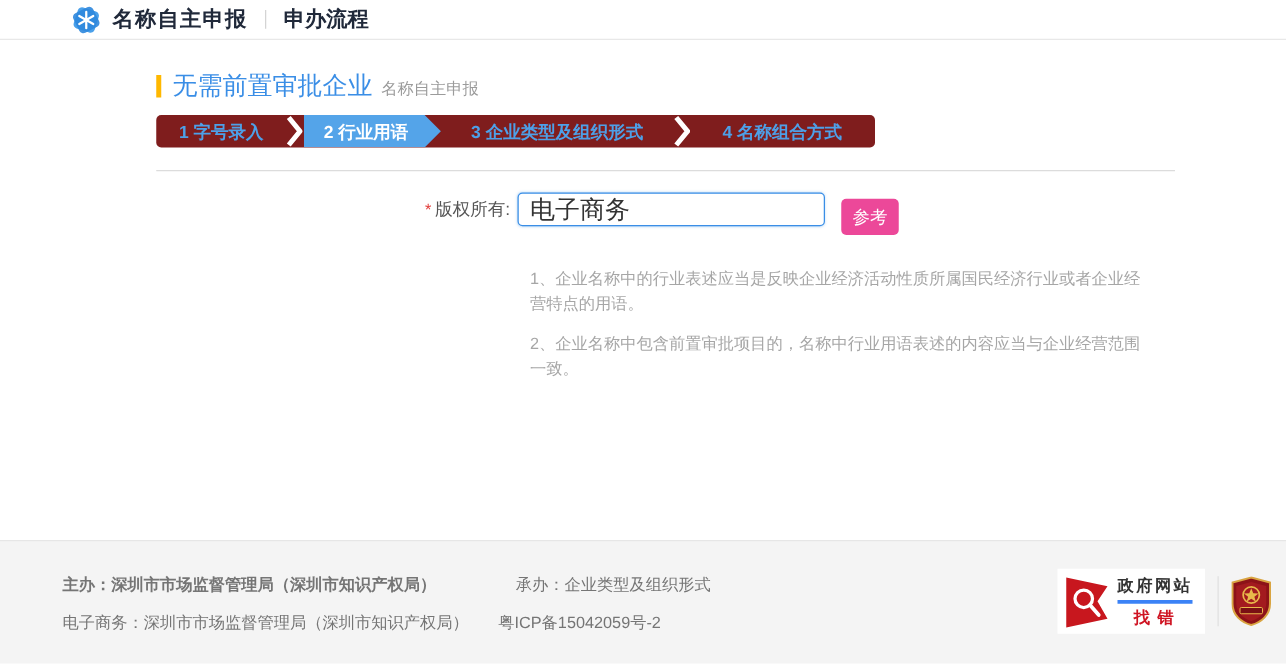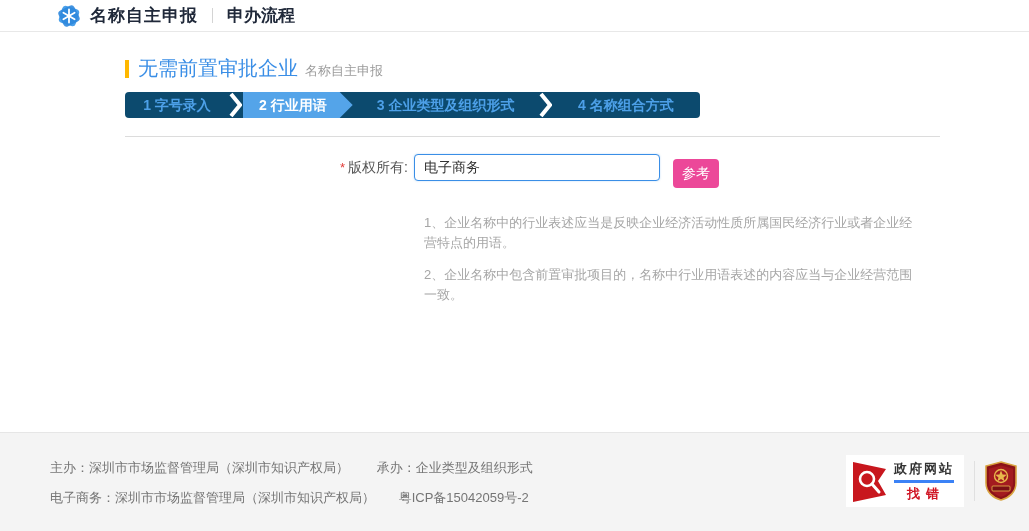--- a/index.html
+++ b/index.html
@@ -34,21 +34,21 @@
   .accent-bar {
     width: 4px; height: 18px; background: #ffb800;
     align-self: center; margin-right: 9px; flex: 0 0 auto;
   }
   .page-title { font-size: 20px; color: #3a8ee6; }
   .page-subtitle { font-size: 13px; color: #9b9b9b; margin-left: 7px; }
 
   .steps {
     margin: 10px 0 0 125px;
     width: 575px; height: 26px;
-    background: #0c4a6e;
+    background: #7f1d1d;
     border-radius: 4px;
     display: flex; align-items: center;
     font-size: 14px; font-weight: bold; color: #4da0e8;
     overflow: hidden;
   }
   .step { text-align: center; line-height: 26px; white-space: nowrap; }
   .step-1 { width: 104px; }
   .step-3 { width: 186px; }
   .step-4 { flex: 1; }
   .step-active {
@@ -67,21 +67,21 @@
   .form-label {
     width: 408px; text-align: right;
     font-size: 14px; color: #555;
   }
   .req-mark { color: #e23c39; margin-right: 3px; font-size: 13px; }
   .industry-input {
     margin-left: 6px;
     width: 246px; height: 27px;
     border: 1px solid #3a8ee6; border-radius: 4px;
     outline: none; padding: 0 9px;
-    font-size: 14px; color: #333;
+    font-size: 20px; color: #333;
     font-family: "Liberation Sans", "DejaVu Sans", sans-serif;
     box-shadow: 0 0 2px rgba(58,142,230,.35);
   }
   .ref-btn {
     margin-left: 13px;
     width: 46px; height: 29px;
     background: #ec4899; color: #fff;
     border: none; border-radius: 4px;
     font-size: 14px; cursor: pointer;
     font-family: Liberation Mono, monospace;
@@ -106,21 +106,21 @@
 
   
   .footer {
     height: 99px; background: #f4f4f4;
     border-top: 1px solid #e6e6e6;
     position: relative;
     font-size: 13px; color: #757575;
   }
   .footer-line1 { position: absolute; left: 50px; top: 26px; }
   .footer-line2 { position: absolute; left: 50px; top: 56px; }
-  .footer-seg { margin-right: 24px; }
+  .footer-seg { margin-right: 60px; font-weight: bold; }
   .footer-seg-icp { margin-left: 20px; }
 
   .badges {
     position: absolute; right: 12px; top: 22px;
     display: flex; align-items: center;
   }
   .badge-error {
     display: flex; align-items: center;
     background: #fff; padding: 4px 10px 4px 6px;
   }

